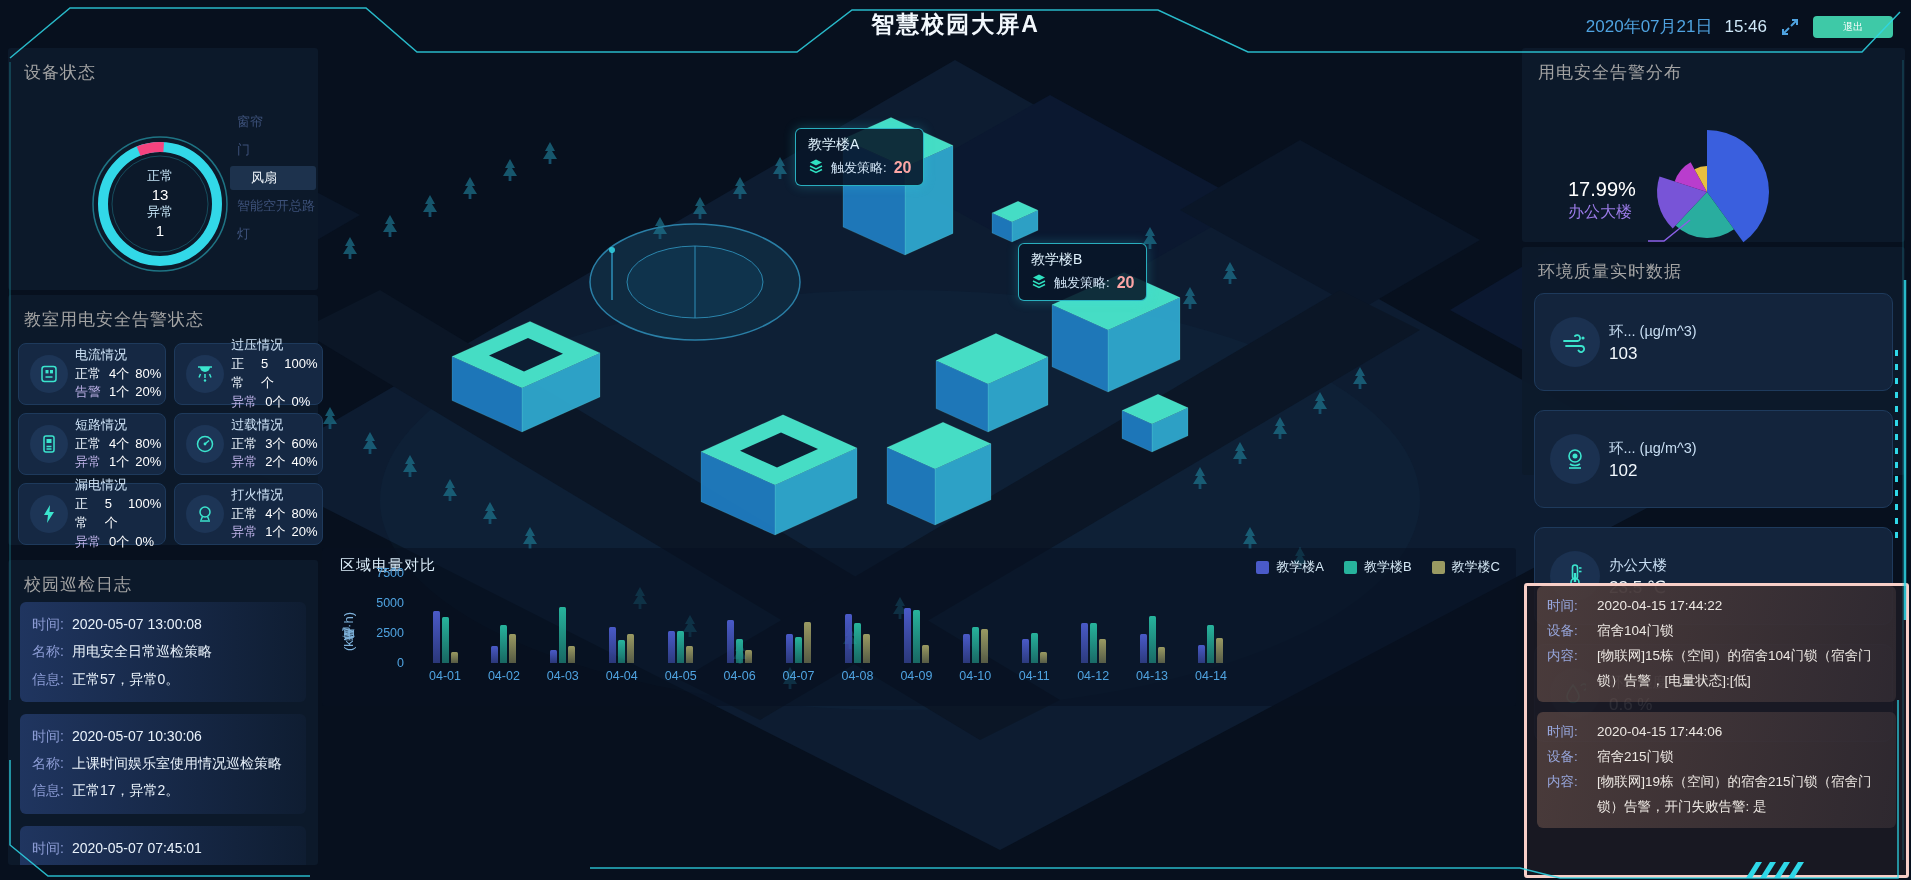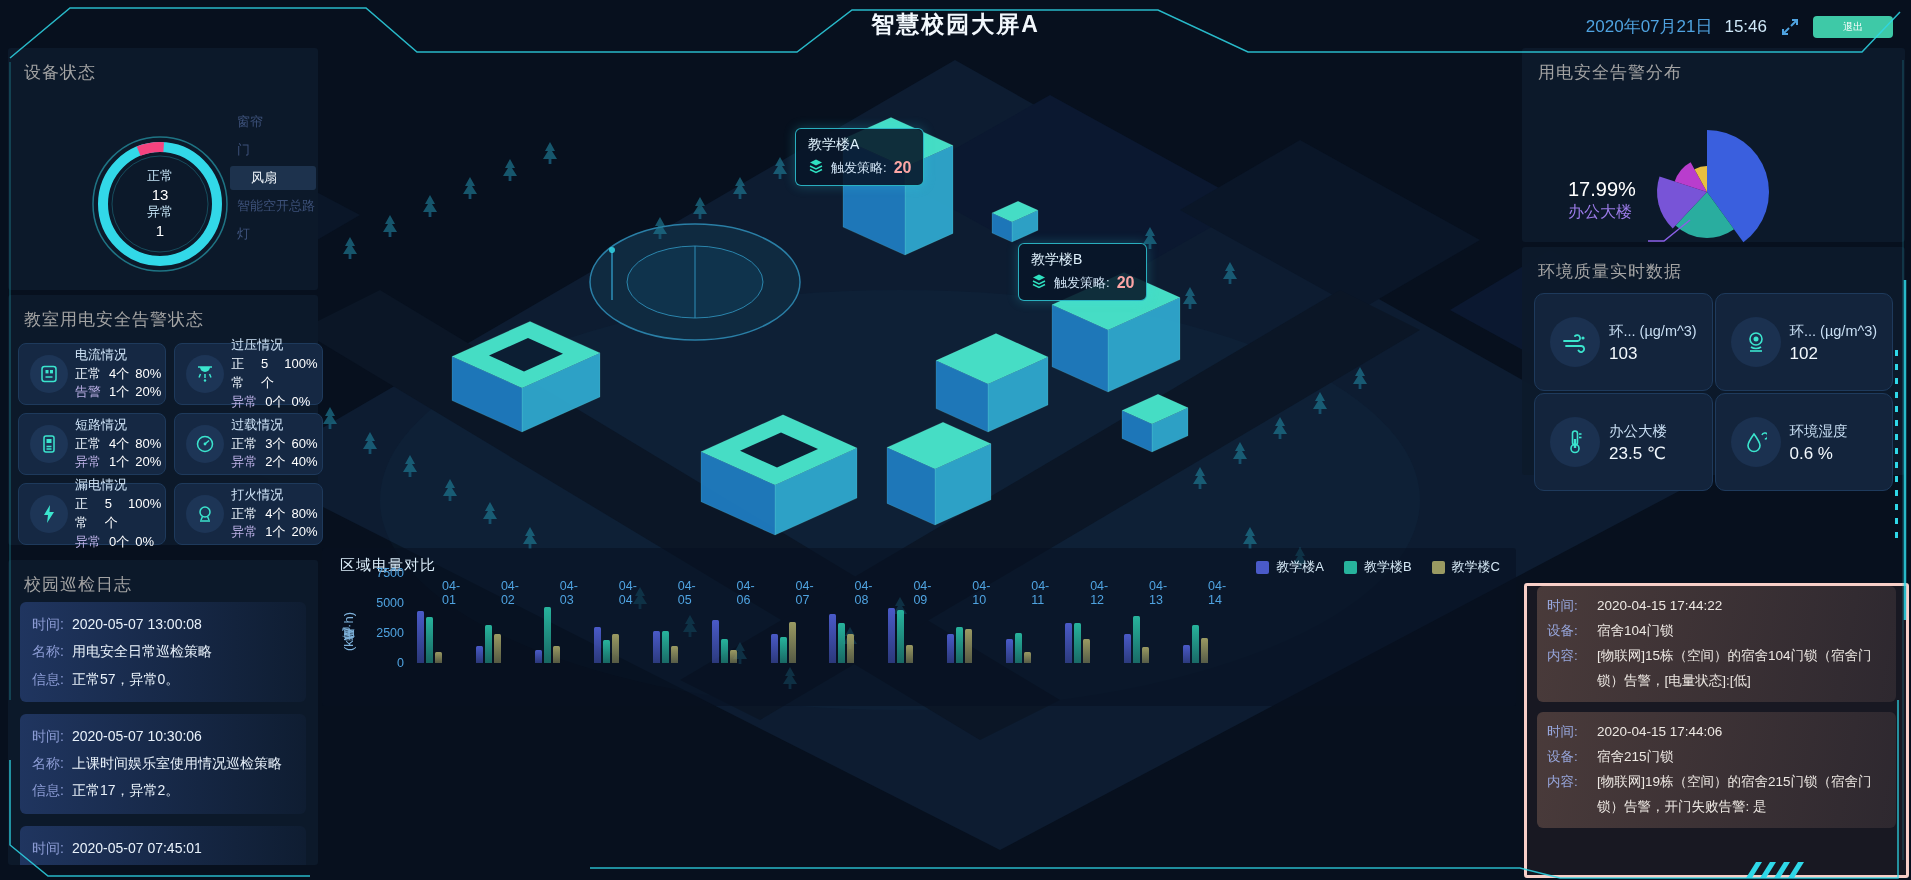--- a/index.html
+++ b/index.html
@@ -64,36 +64,36 @@
   #tip-a{left:795px;top:128px;}
   #tip-b{left:1018px;top:243px;}
   
   #p-bar{left:322px;top:548px;width:1194px;height:158px;background:rgba(8,17,32,0.55);}
   #bar-title{position:absolute;left:18px;top:8px;font-size:15px;color:#DCEEFA;letter-spacing:1px;}
   #bar-ylabel{position:absolute;left:18px;top:36px;writing-mode:vertical-rl;transform:rotate(180deg);
     font-size:13px;color:#7FB3DC;height:96px;text-align:center;}
   #bar-yaxis{position:absolute;left:40px;top:25px;width:48px;height:90px;}
   .ytick{position:absolute;right:6px;transform:translateY(50%);font-size:12.5px;color:#4FA3E0;}
   #bar-groups{position:absolute;left:95px;top:25px;width:822px;height:118px;display:flex;justify-content:space-between;}
-  .bar-group{display:flex;flex-direction:row;width:56px;}
+  .bar-group{display:flex;flex-direction:column;align-items:center;width:56px;}
   .bars{display:flex;align-items:flex-end;gap:2px;height:90px;}
   .bar{width:7px;border-radius:1.5px 1.5px 0 0;}
   .bar-xlabel{margin-top:6px;font-size:12.5px;color:#4FA3E0;}
   #bar-legend{position:absolute;right:16px;top:10px;display:flex;gap:20px;}
   .legend-item{display:flex;align-items:center;gap:7px;cursor:pointer;}
   .legend-swatch{width:13px;height:13px;border-radius:2px;}
   .legend-label{font-size:13px;color:#D5E8F5;}
   
   #p-pie{left:1522px;top:48px;width:383px;height:194px;}
   #pie-label{position:absolute;left:46px;top:128px;line-height:1.3;}
   #pie-pct{font-size:20px;color:#FFFFFF;}
   #pie-name{font-size:16px;color:#9B7BE8;}
   
   #p-env{left:1522px;top:247px;width:383px;height:228px;}
-  #env-grid{display:grid;grid-template-columns:1fr 1fr;gap:2px;padding:4px 12px 0;}
+  #env-grid{display:grid;grid-template-columns:1fr;gap:19px;padding:4px 12px 0;}
   .e-card{background:#13243C;border:1px solid #1E3A5C;border-radius:10px;height:96px;
     display:flex;align-items:center;padding:0 6px;}
   .e-icon{width:50px;height:50px;border-radius:50%;background:#1B3150;flex:none;margin:0 9px;
     display:flex;align-items:center;justify-content:center;}
   .e-label{font-size:14.5px;color:#C9DFF4;line-height:1.6;white-space:nowrap;}
   .e-value{font-size:17px;color:#F2F8FD;}
   
   #p-door{left:1524px;top:583px;width:379px;height:289px;background:rgba(26,25,35,0.92);
     border:3px solid #F8CFC8;overflow:hidden;}
   .door-entry{background:linear-gradient(100deg,rgba(134,101,88,0.45),rgba(86,70,72,0.35));

